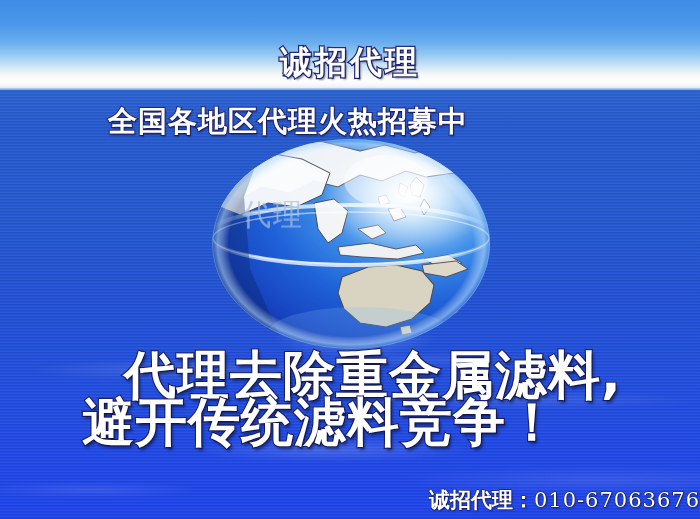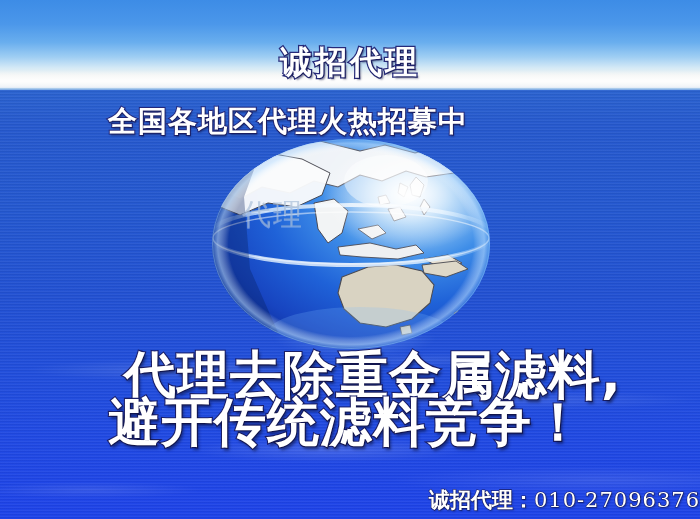--- a/index.html
+++ b/index.html
@@ -105,21 +105,21 @@
   }
   .slogan{
     position:absolute;left:0;top:352px;width:684px;
     font-size:52px;font-weight:bold;line-height:47px;letter-spacing:1px;
     color:#ffffff;
     -webkit-text-stroke:2.2px #1b1f68;
     paint-order:stroke fill;
     text-shadow:2px 3px 3px rgba(10,12,50,.55);
   }
   .slogan .l1{display:block;padding-left:124px;}
-  .slogan .l2{display:block;padding-left:108px;}
+  .slogan .l2{display:block;padding-left:82px;}
 
   .hotline{
     position:absolute;left:0;top:486px;width:700px;
     text-align:right;padding-right:2px;
     font-size:21px;font-weight:bold;letter-spacing:0px;
     color:#ffffff;
     -webkit-text-stroke:1.1px #1a1f66;
     paint-order:stroke fill;
     text-shadow:1px 1px 2px rgba(10,12,50,.6);
     white-space:nowrap;
@@ -225,16 +225,16 @@
   <div class="title">诚招代理</div>
 
   <div class="subtitle">全国各地区代理火热招募中</div>
 
   <div class="slogan">
     <span class="l1">代理去除重金属滤料,</span>
     <span class="l2">避开传统滤料竞争！</span>
   </div>
 
   <div class="hotline">
-    <span>诚招代理：</span><span class="num">010-27096376</span>
+    <span>诚招代理：</span><span class="num">010-67063676</span>
   </div>
 
 </div>
 
 </body></html>

